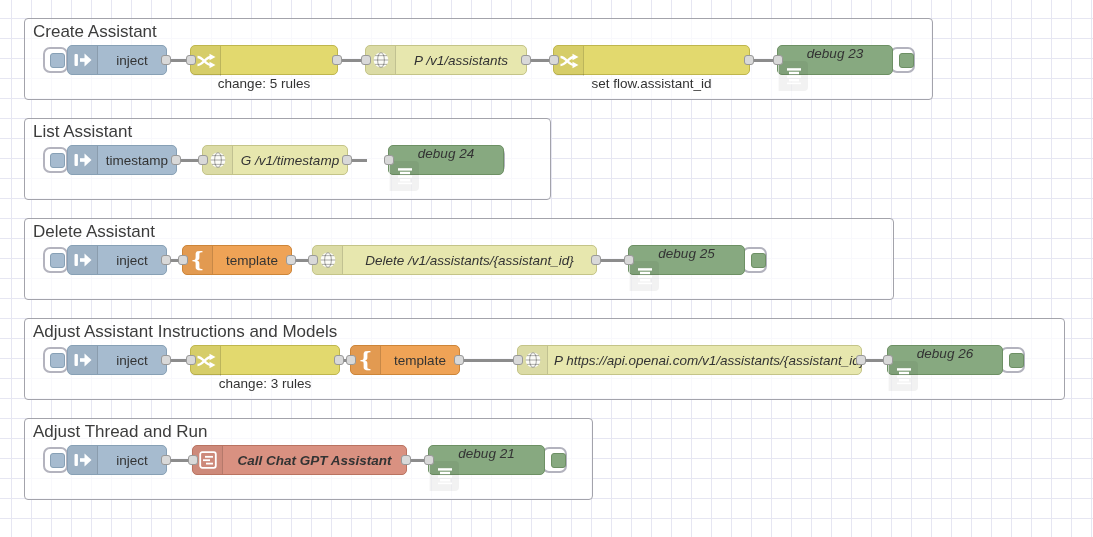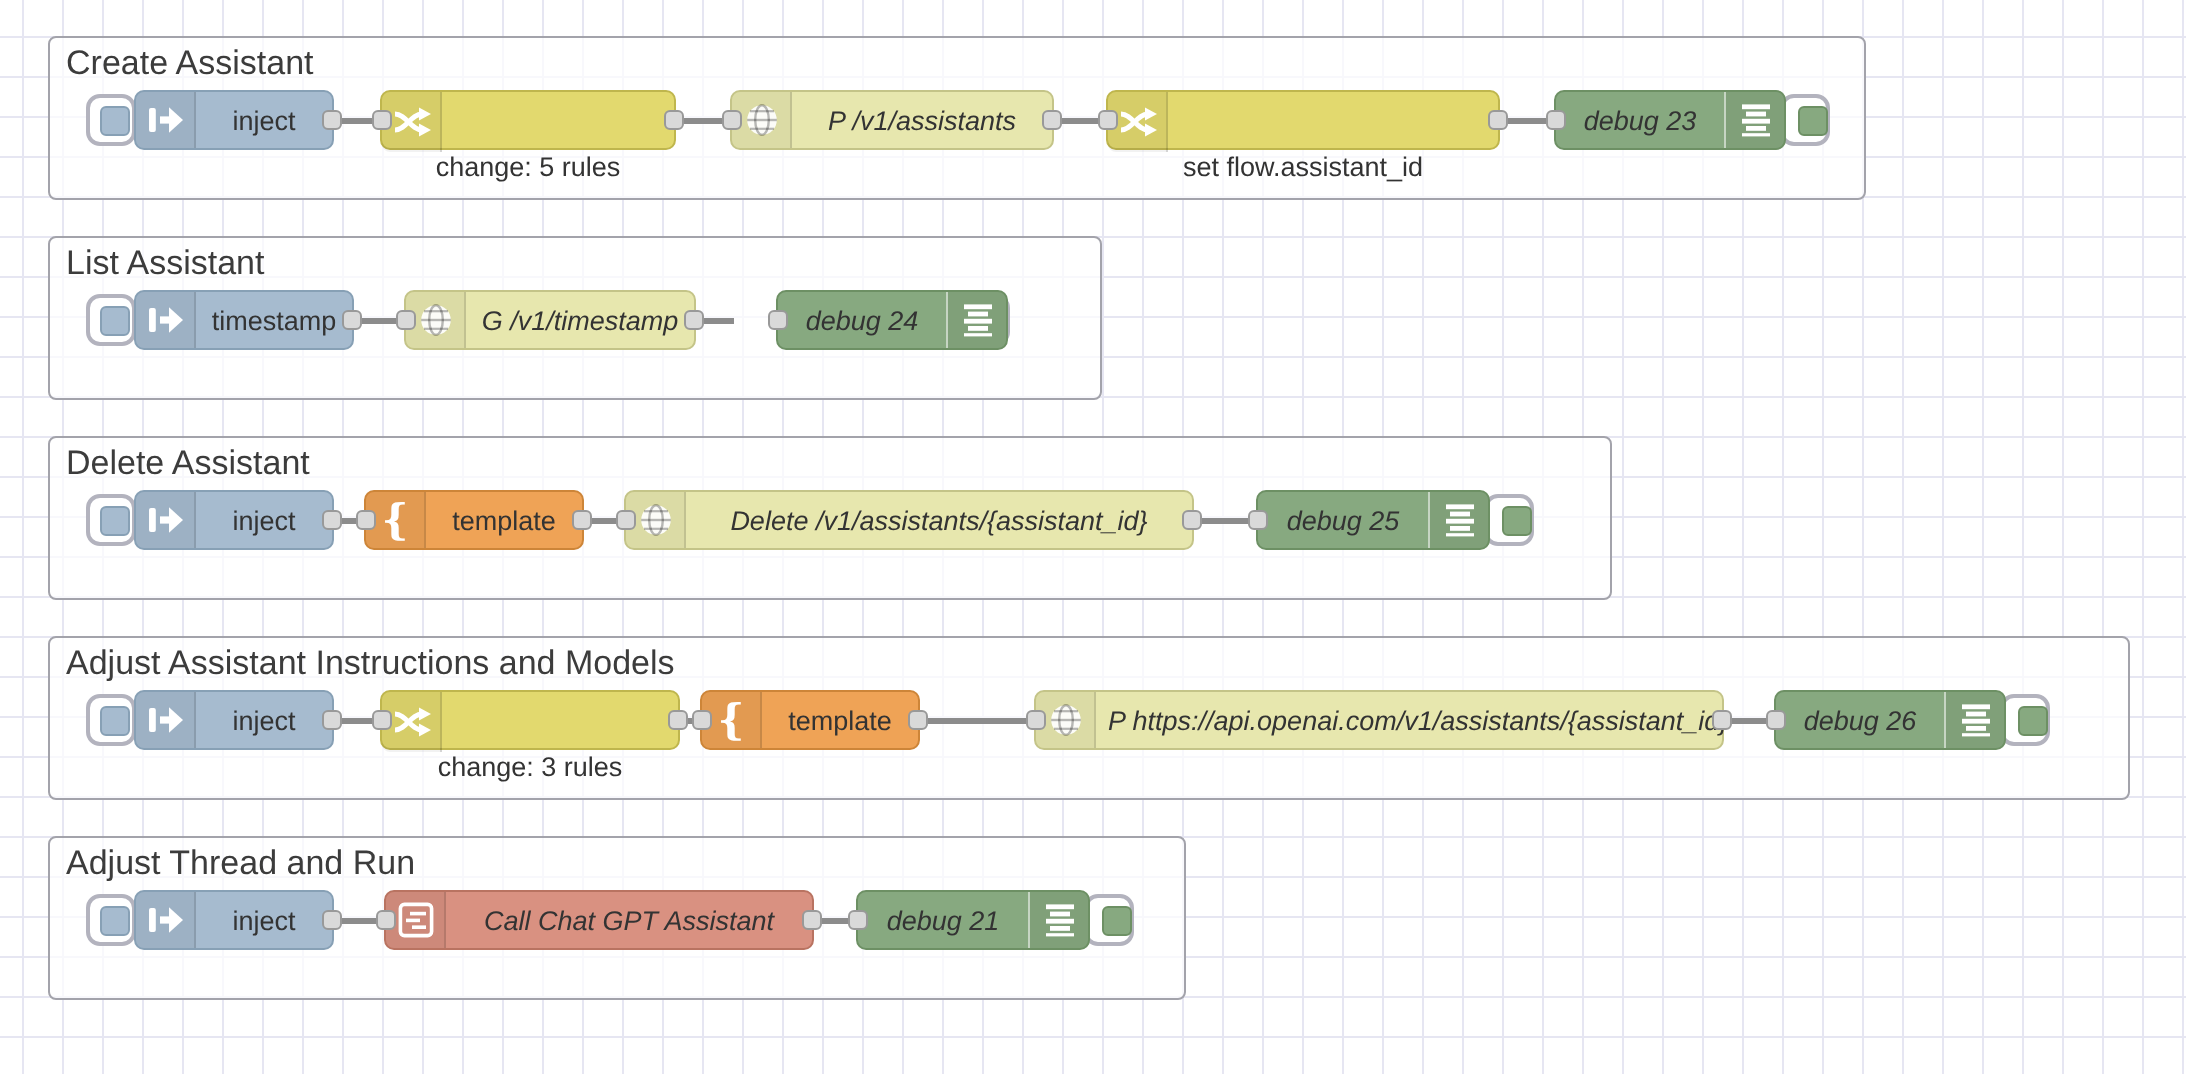--- a/index.html
+++ b/index.html
@@ -25,22 +25,22 @@
     white-space:nowrap;
   }
   .node {
     position:absolute; height:30px; border-radius:5px; border:1px solid;
     display:flex; align-items:stretch; z-index:4;
   }
   .n-inject   { background:#a6bbcf; border-color:#87a0b5; }
   .n-change   { background:#e2d96e; border-color:#bfb64d;flex-direction:column; }
   .n-http     { background:#e7e7ae; border-color:#c4c488; }
   .n-template { background:#efa356; border-color:#cd8538; }
-  .n-debug    { background:#87a980; border-color:#6d9064; }
-  .n-subflow  { background:#d99181; border-color:#b97361; }
+  .n-debug    { background:#87a980; border-color:#6d9064;flex-direction:column; }
+  .n-subflow  { background:#d99181; border-color:#b97361;font-weight:bold; }
   .icon-region {
     width:30px; flex:0 0 30px; display:flex; align-items:center; justify-content:center;
     background:rgba(0,0,0,0.05);
   }
   .icon-region.left  { border-right:1px solid rgba(0,0,0,0.12); border-radius:4px 0 0 4px; }
   .icon-region.right { border-left:1px solid rgba(255,255,255,0.55); border-radius:0 4px 4px 0; }
   .node-label {
     flex:1; display:flex; align-items:center; justify-content:center;
     font-size:13.5px; color:#333; white-space:nowrap; padding:0 6px;
   }
@@ -209,21 +209,21 @@
   <div class="node n-debug" style="left:388px;top:145px;width:116px">
     <span class="node-label it">debug 24</span>
     <span class="icon-region right">
         <svg width="20" height="20">
           <use href="#i-debug"></use>
         </svg>
       </span>
     <span class="port in"></span>
   </div>
 
-  <div class="group" style="left:24px;top:218px;width:782px;height:82px">
+  <div class="group" style="left:24px;top:218px;width:870px;height:82px">
     <div class="group-label">Delete Assistant</div>
   </div>
   <div class="wire" style="left:167px;top:258.5px;width:15px"></div>
   <div class="wire" style="left:292px;top:258.5px;width:20px"></div>
   <div class="wire" style="left:597px;top:258.5px;width:31px"></div>
 
   <div class="tab" style="left:43px;top:247px">
       <span class="tab-inner blue"></span>
     </div>
   <div class="node n-inject" style="left:67px;top:245px;width:100px">

